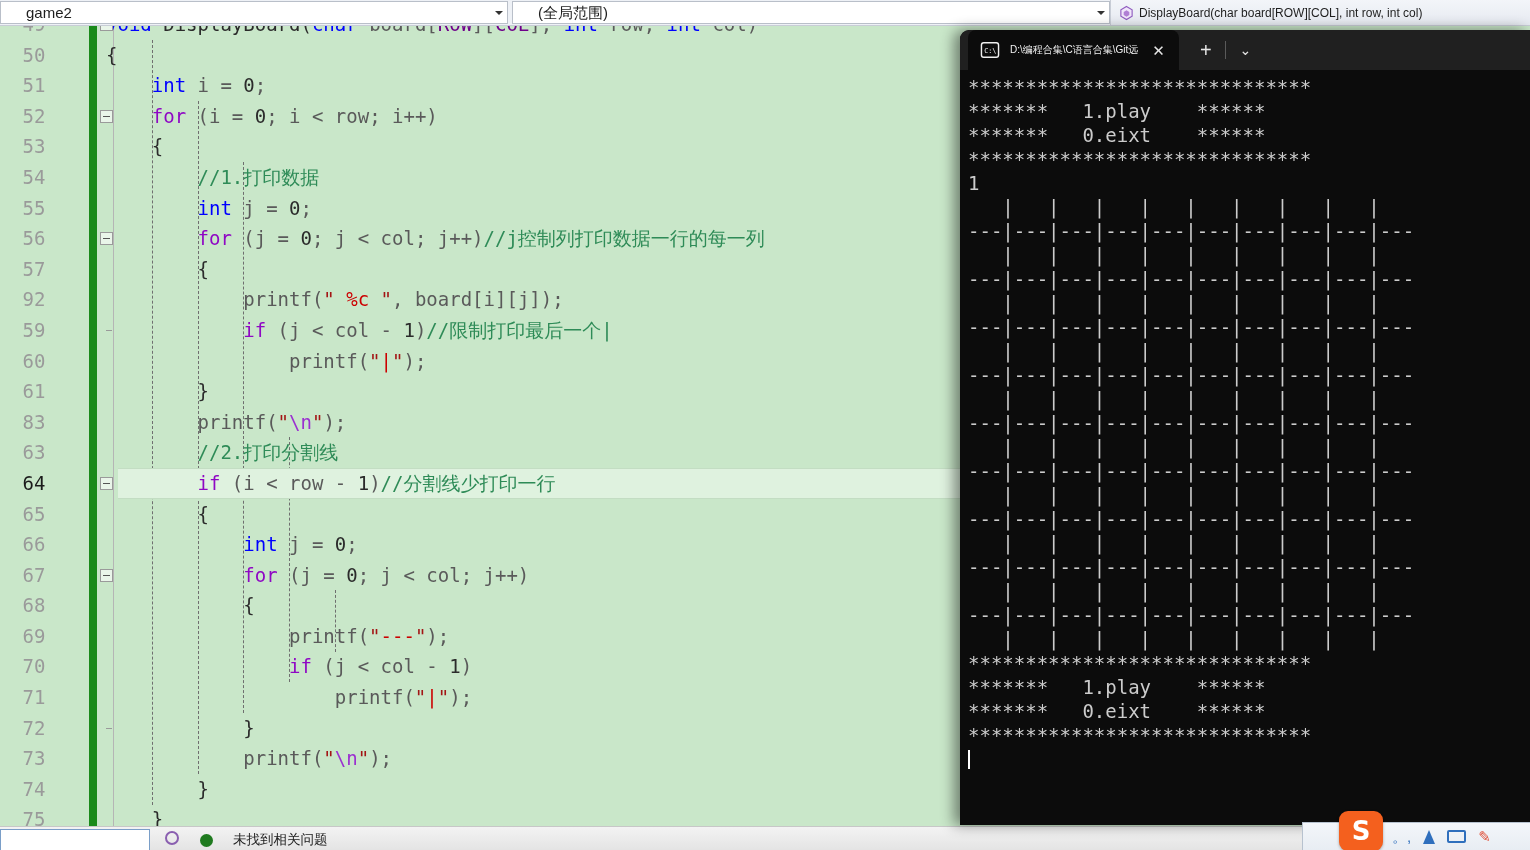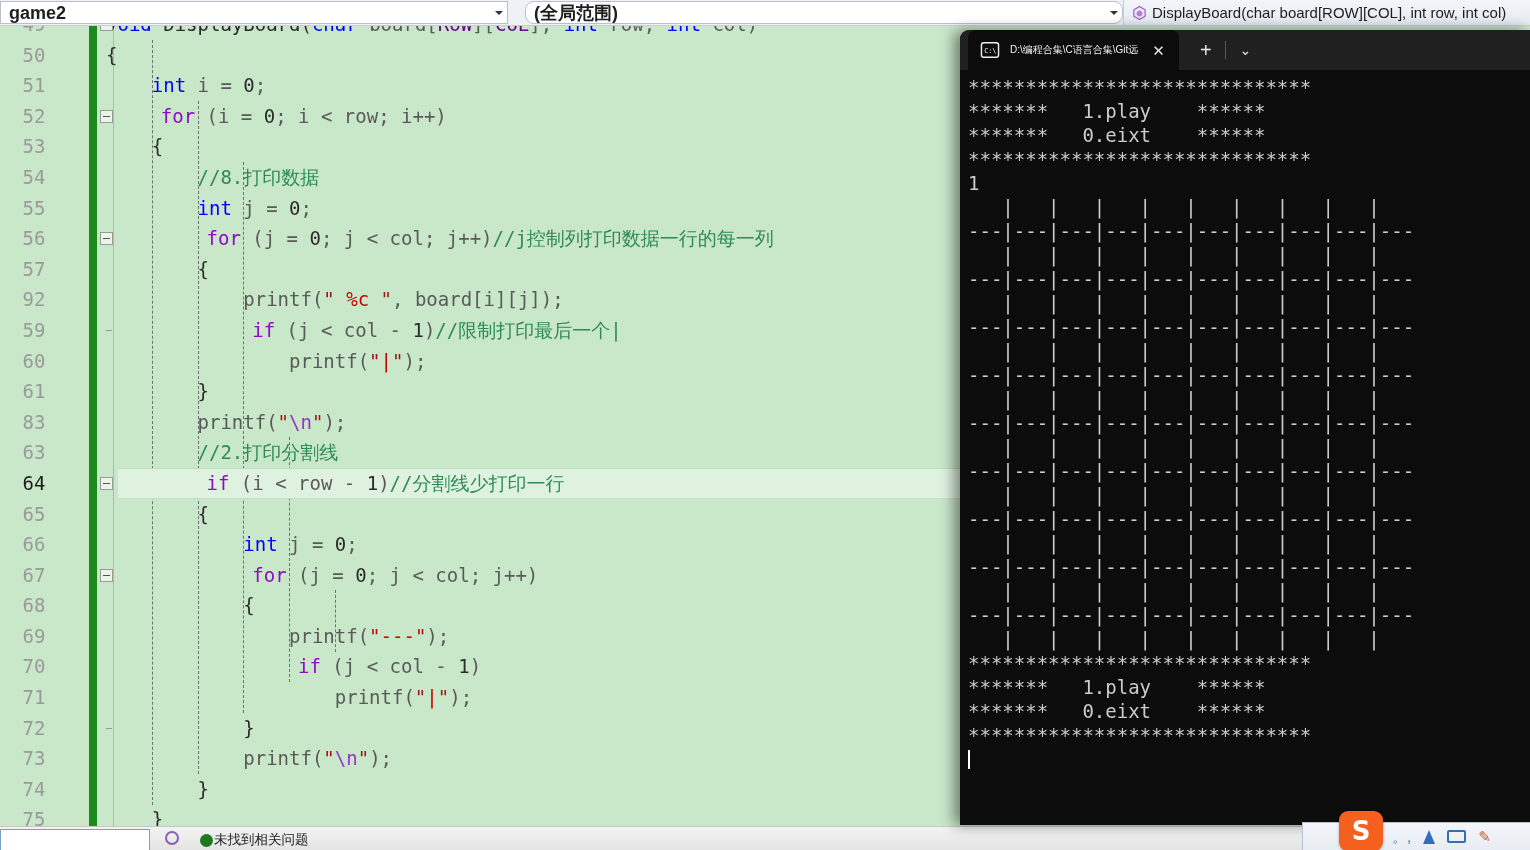--- a/index.html
+++ b/index.html
@@ -23,41 +23,41 @@
     z-index: 20;
   }
   .nav-combo {
     display: flex; align-items: center;
     background: #ffffff;
     border: 1px solid #b9bfc9;
     margin: 1px 0 1px 0;
     position: relative;
   }
   .nav-combo-text {
-    padding: 0 8px; white-space: nowrap; overflow: hidden;
-    font-size: 18px; line-height: 22px; font-weight: bold;
+    padding: 0 25px; white-space: nowrap; overflow: hidden;
+    font-size: 15px; line-height: 22px;
   }
   .combo-1 { width: 508px; }
-  .combo-2 { width: 598px; margin-left: 17px; border-radius: 9px; }
+  .combo-2 { width: 598px; margin-left: 4px; }
   .combo-arrow {
     position: absolute; right: 4px; top: 50%;
     width: 0; height: 0;
     border-left: 4px solid transparent;
     border-right: 4px solid transparent;
     border-top: 4px solid #333;
     transform: translateY(-50%);
   }
   .nav-func {
     display: flex; align-items: center; gap: 5px;
     padding: 0 6px 0 8px;
     background: linear-gradient(#f3f5f9, #e6eaf1);
     flex: 1;
     border-left: 1px solid #c8cdd6;
   }
-  .nav-func-text { font-size: 15px; white-space: nowrap; }
+  .nav-func-text { font-size: 12px; white-space: nowrap; }
   .hex-icon { width: 15px; height: 16px; display: block; }
 
   
   .editor {
     position: absolute; top: 26px; left: 0;
     width: 1530px; height: 800px;
     background: #c9e7c9;
     overflow: hidden;
   }
   .code-surface {
@@ -110,21 +110,21 @@
   .fold::before {
     content: ""; position: absolute; left: 2px; top: 5px;
     width: 7px; height: 1px; background: #555;
   }
   .foldtick {
     position: absolute; left: 106px; width: 6px; height: 1px; background: #9a9a9a;
   }
 
   
   .t-kw   { color: #0000ff; }
-  .t-ctl  { color: #8f08c4; padding-left: 9px; }
+  .t-ctl  { color: #8f08c4; }
   .t-cmt  { color: #2e8b57; }
   .t-str  { color: #a31515; }
   .t-esc  { color: #9b30d0; }
   .t-plain{ color: #5a5a5a; }
   .t-dark { color: #2b2b2b; }
   .t-macro{ color: #6f008a; }
   .t-pipe { color: #cc0000; }
   .t-brace{ color: #2b2b2b; }
 
   
@@ -188,21 +188,21 @@
     overflow: hidden;
   }
   .bb-left {
     position: absolute; left: 0; top: 2px;
     width: 150px; height: 22px;
     background: #ffffff; border: 1px solid #7a9ec8;
     font-size: 13px; color: #222; padding: 2px 4px;
     overflow: hidden; white-space: nowrap;
   }
   .bb-item {
-    position: absolute; display: flex; align-items: center; gap: 1px;
+    position: absolute; display: flex; align-items: center; gap: 20px;
     font-size: 13.5px; color: #1c1c1c; white-space: nowrap;
   }
   .bb-dot { width: 13px; height: 13px; border-radius: 50%; background: #1f7a1f; }
   .bb-circ { width: 14px; height: 14px; border-radius: 50%; border: 2px solid #8a5fb0; }
 
   .ime-bar {
     position: absolute; right: 0; top: 822px;
     width: 228px; height: 28px;
     background: linear-gradient(#f3f6fa, #e8edf3);
     border: 1px solid #b7c2cf;
@@ -259,21 +259,21 @@
     <div class="guide" style="left: 151.76px; top: 30.6px; height: 765px;"></div>
         <div class="guide" style="left: 197.52px; top: 91.8px; height: 673.2px;"></div>
         <div class="guide" style="left: 243.28px; top: 153px; height: 550.8px;"></div>
         <div class="guide" style="left: 289.04px; top: 428.4px; height: 244.8px;"></div>
         <div class="guide" style="left: 334.8px; top: 581.4px; height: 61.2px;"></div>
         <div class="code-row"><span class="lineno">49</span><span class="code-text"><span class="t-kw">void </span><span class="t-dark">DisplayBoard(</span><span class="t-kw">char</span><span class="t-plain"> board[</span><span class="t-macro">ROW</span><span class="t-plain">][</span><span class="t-macro">COL</span><span class="t-plain">], </span><span class="t-kw">int</span><span class="t-plain"> row, </span><span class="t-kw">int</span><span class="t-plain"> col)</span></span></div>
         <div class="code-row"><span class="lineno">50</span><span class="code-text"><span class="t-brace">{</span></span></div>
         <div class="code-row"><span class="lineno">51</span><span class="code-text"><span class="t-plain">    </span><span class="t-kw">int</span><span class="t-plain"> i = </span><span class="t-dark">0</span><span class="t-plain">;</span></span></div>
         <div class="code-row"><span class="lineno">52</span><span class="code-text"><span class="t-plain">    </span><span class="t-ctl">for</span><span class="t-plain"> (i = </span><span class="t-dark">0</span><span class="t-plain">; i &lt; row; i++)</span></span></div>
         <div class="code-row"><span class="lineno">53</span><span class="code-text"><span class="t-brace">    {</span></span></div>
-        <div class="code-row"><span class="lineno">54</span><span class="code-text"><span class="t-plain">        </span><span class="t-cmt">//8.打印数据</span></span></div>
+        <div class="code-row"><span class="lineno">54</span><span class="code-text"><span class="t-plain">        </span><span class="t-cmt">//1.打印数据</span></span></div>
         <div class="code-row"><span class="lineno">55</span><span class="code-text"><span class="t-plain">        </span><span class="t-kw">int</span><span class="t-plain"> j = </span><span class="t-dark">0</span><span class="t-plain">;</span></span></div>
         <div class="code-row"><span class="lineno">56</span><span class="code-text"><span class="t-plain">        </span><span class="t-ctl">for</span><span class="t-plain"> (j = </span><span class="t-dark">0</span><span class="t-plain">; j &lt; col; j++)</span><span class="t-cmt">//j控制列打印数据一行的每一列</span></span></div>
         <div class="code-row"><span class="lineno">57</span><span class="code-text"><span class="t-brace">        {</span></span></div>
         <div class="code-row"><span class="lineno">92</span><span class="code-text"><span class="t-plain">            </span><span class="t-plain">printf(</span><span class="t-str">"</span><span class="t-str"> </span><span class="t-pipe">%c</span><span class="t-str"> "</span><span class="t-plain">, board[i][j]);</span></span></div>
         <div class="code-row"><span class="lineno">59</span><span class="code-text"><span class="t-plain">            </span><span class="t-ctl">if</span><span class="t-plain"> (j &lt; col - </span><span class="t-dark">1</span><span class="t-plain">)</span><span class="t-cmt">//限制打印最后一个|</span></span></div>
         <div class="code-row"><span class="lineno">60</span><span class="code-text"><span class="t-plain">                </span><span class="t-plain">printf(</span><span class="t-str">"</span><span class="t-pipe">|</span><span class="t-str">"</span><span class="t-plain">);</span></span></div>
         <div class="code-row"><span class="lineno">61</span><span class="code-text"><span class="t-brace">        }</span></span></div>
         <div class="code-row"><span class="lineno">83</span><span class="code-text"><span class="t-plain">        </span><span class="t-plain">printf(</span><span class="t-str">"</span><span class="t-esc">\n</span><span class="t-str">"</span><span class="t-plain">);</span></span></div>
         <div class="code-row"><span class="lineno">63</span><span class="code-text"><span class="t-plain">        </span><span class="t-cmt">//2.打印分割线</span></span></div>
         <div class="code-row current"><div class="hl"></div><span class="lineno">64</span><span class="code-text"><span class="t-plain">        </span><span class="t-ctl">if</span><span class="t-plain"> (i &lt; row - </span><span class="t-dark">1</span><span class="t-plain">)</span><span class="t-cmt">//分割线少打印一行</span></span></div>

